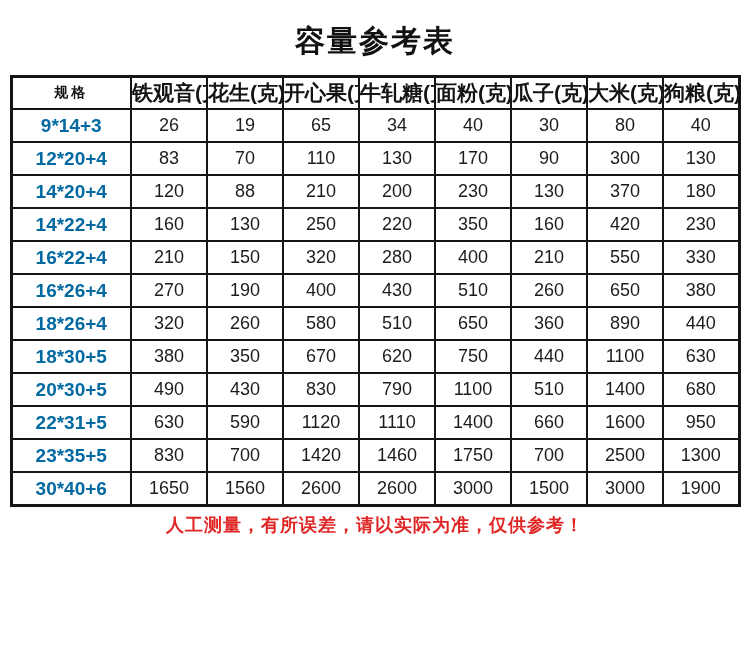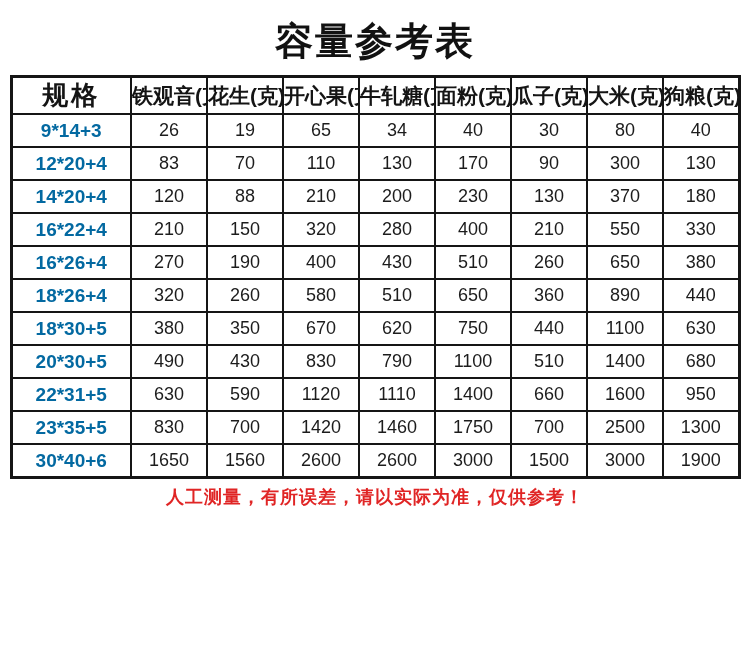--- a/index.html
+++ b/index.html
@@ -14,21 +14,21 @@
   .page {
     width: 750px;
     height: 666px;
     overflow: hidden;
     background: #ffffff;
   }
   .title {
     margin: 0;
     padding-top: 24px;
     text-align: center;
-    font-size: 38px;
+    font-size: 30px;
     line-height: 34px;
     font-weight: 700;
     letter-spacing: 2px;
     color: #111111;
   }
   table.ref-table {
     border-collapse: collapse;
     table-layout: fixed;
     width: 728px;
     margin: 17px auto 0 auto;
@@ -43,21 +43,21 @@
     overflow: hidden;
     white-space: nowrap;
   }
   .ref-table thead th {
     height: 30px;
     font-size: 21px;
     font-weight: 700;
     color: #141414;
   }
   .ref-table thead th.spec {
-    font-size: 26px;
+    font-size: 14px;
     letter-spacing: 3px;
   }
   .ref-table tbody td {
     height: 31px;
     font-size: 18px;
     font-weight: 400;
     color: #1c1c1c;
   }
   .ref-table tbody td.spec {
     font-size: 19px;
@@ -135,20 +135,31 @@
           <td>120</td>
           <td>88</td>
           <td>210</td>
           <td>200</td>
           <td>230</td>
           <td>130</td>
           <td>370</td>
           <td>180</td>
         </tr>
         <tr>
+          <td class="spec">14*22+4</td>
+          <td>160</td>
+          <td>130</td>
+          <td>250</td>
+          <td>220</td>
+          <td>350</td>
+          <td>160</td>
+          <td>420</td>
+          <td>230</td>
+        </tr>
+        <tr>
           <td class="spec">16*22+4</td>
           <td>210</td>
           <td>150</td>
           <td>320</td>
           <td>280</td>
           <td>400</td>
           <td>210</td>
           <td>550</td>
           <td>330</td>
         </tr>

